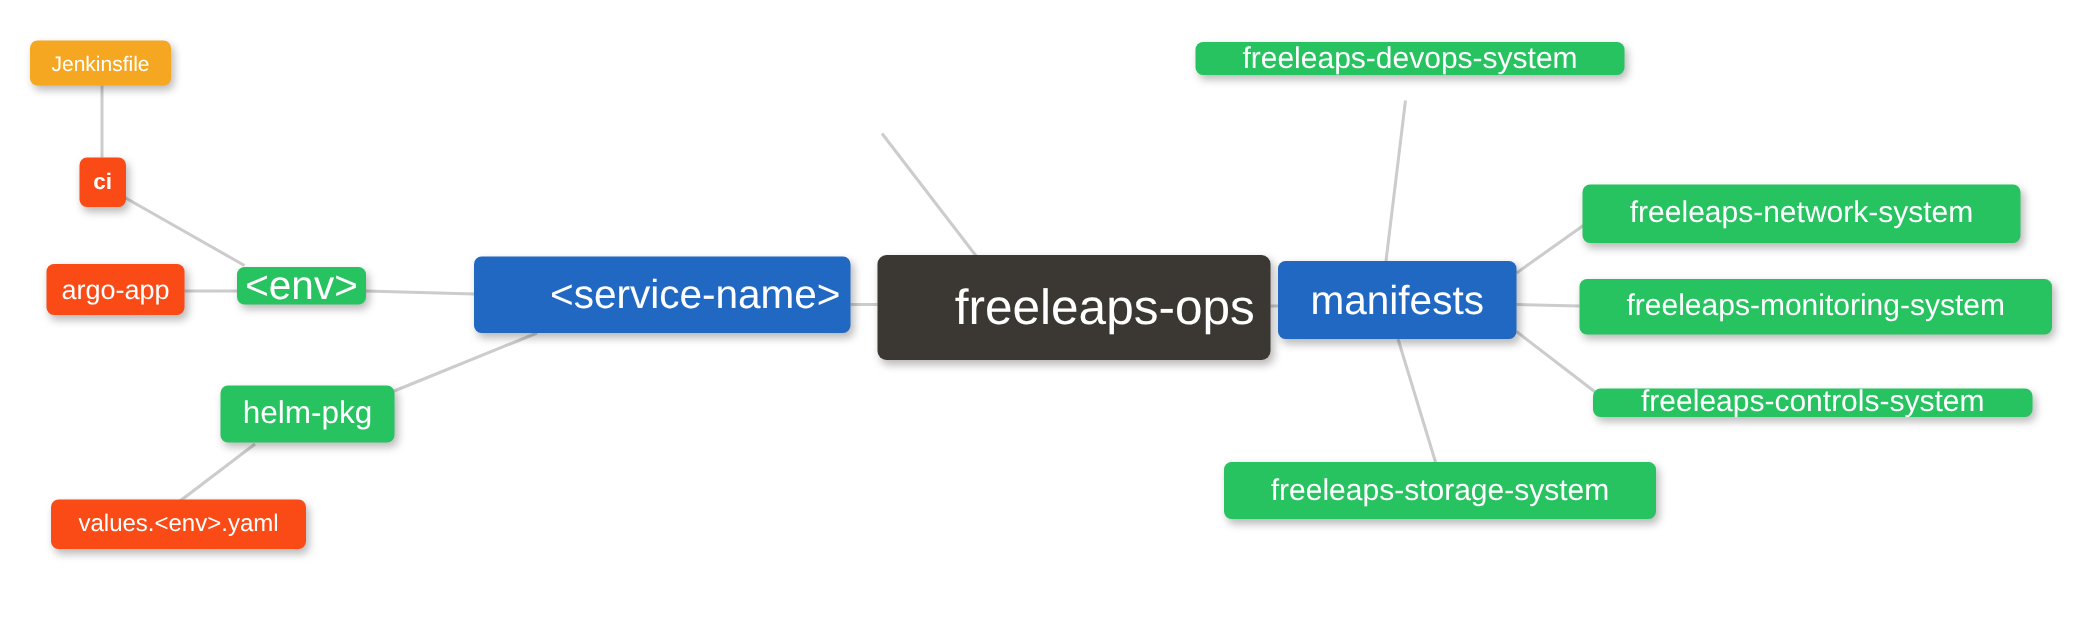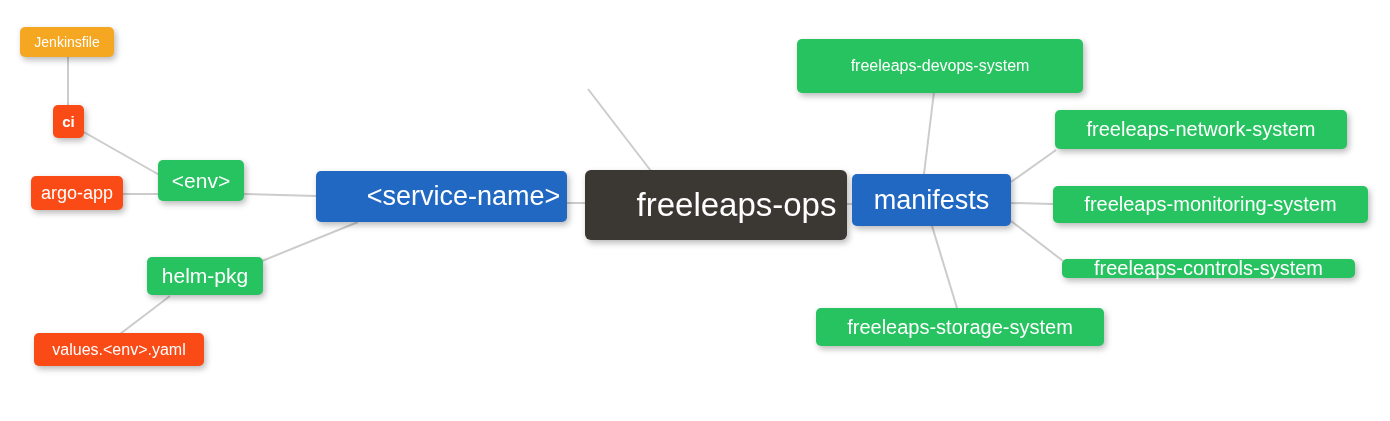--- a/index.html
+++ b/index.html
@@ -33,29 +33,29 @@
   }
   .c-blue   { background: #2168c3; }
   .c-green  { background: #26c360; }
   .c-red    { background: #fa4a16; }
   .c-orange { background: #f6a722; }
   .c-dark   { background: #3b3733; }
 
   .n-jenkinsfile        { left: 20px;   top: 27px;  width: 94px;  height: 30px; font-size: 14px; }
   .n-ci                 { left: 53px;   top: 105px; width: 31px;  height: 33px; font-size: 15px; font-weight: bold; }
   .n-argo-app           { left: 31px;   top: 176px; width: 92px;  height: 34px; font-size: 18px; }
-  .n-env                { left: 158px;  top: 160px; width: 86px;  height: 41px; font-size: 21px; }
+  .n-env                { left: 158px;  top: 178px; width: 86px;  height: 25px; font-size: 27px; }
   .n-helm-pkg           { left: 147px;  top: 257px; width: 116px; height: 38px; font-size: 21px; }
   .n-values-env-yaml    { left: 8px;    top: 333px; width: 170px; height: 33px; font-size: 16px; margin-left: 26px; }
   .n-first-class-pipeline { left: 315px; top: 37px;  width: 277px; height: 51px; font-size: 27px; }
   .n-service-name       { left: 316px;  top: 171px; width: 251px; height: 51px; font-size: 27px; padding-left: 44px; }
   .n-freeleaps-ops      { left: 585px;  top: 170px; width: 262px; height: 70px; font-size: 33px; border-radius: 6px; padding-left: 41px; }
   .n-manifests          { left: 852px;  top: 174px; width: 159px; height: 52px; font-size: 27px; }
-  .n-devops-system      { left: 797px;  top: 39px;  width: 286px; height: 54px; font-size: 16px; }
-  .n-network-system     { left: 1055px; top: 110px; width: 292px; height: 39px; font-size: 20px; }
+  .n-devops-system      { left: 797px;  top: 28px;  width: 286px; height: 22px; font-size: 20px; }
+  .n-network-system     { left: 1055px; top: 123px; width: 292px; height: 39px; font-size: 20px; }
   .n-monitoring-system  { left: 1053px; top: 186px; width: 315px; height: 37px; font-size: 20px; }
   .n-controls-system    { left: 1062px; top: 259px; width: 293px; height: 19px; font-size: 20px; }
   .n-storage-system     { left: 816px;  top: 308px; width: 288px; height: 38px; font-size: 20px; }
 </style>
 </head>
 <body>
 
 <div id="canvas">
 
   <svg id="edges" viewBox="0 0 1390 421" xmlns="http://www.w3.org/2000/svg">

